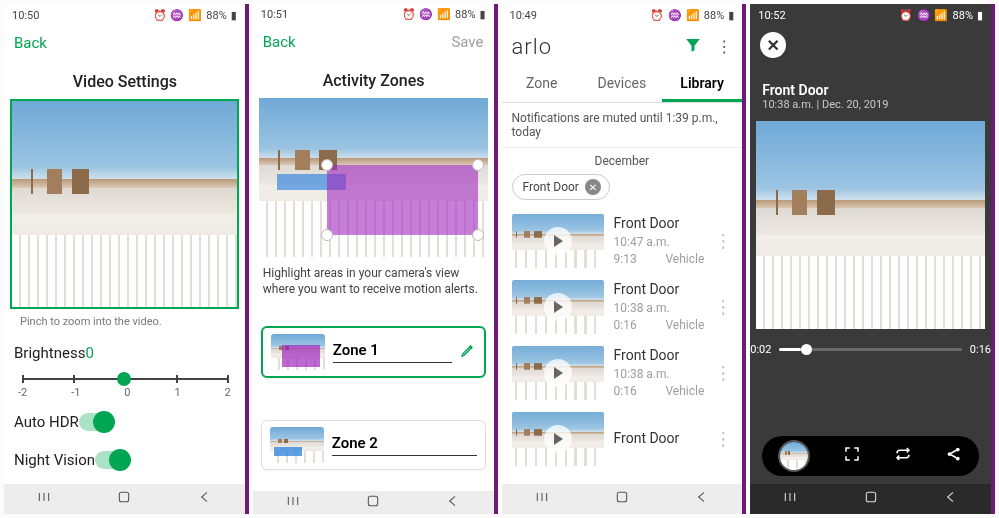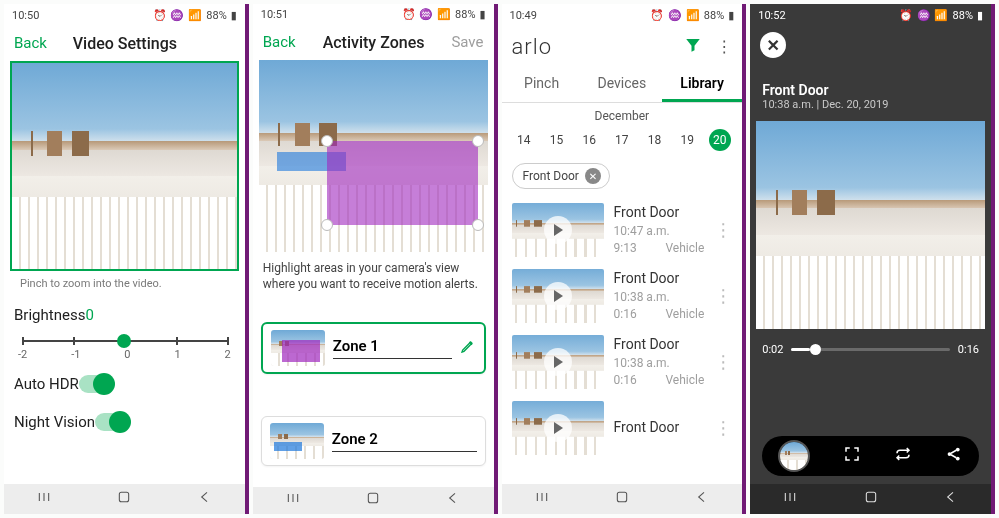--- a/index.html
+++ b/index.html
@@ -16,21 +16,21 @@
   body{background:#fbfcfb;display:flex;gap:4px;padding:4px;width:999px;height:518px;}
   .phone{flex:1;background:var(--card);display:flex;flex-direction:column;position:relative;overflow:hidden;border-right:4px solid #701a75;}
   .phone.dark{background:var(--dark);color:#fff;}
   
   .status{display:flex;justify-content:space-between;align-items:center;font-size:11px;padding:4px 8px;height:22px;color:#444;}
   .phone.dark .status{color:#fff;}
   .status .right{display:flex;gap:4px;align-items:center;}
   
   .hdr{display:flex;align-items:flex-start;justify-content:space-between;padding:8px 10px;font-size:16px;}
   .hdr .back{color:var(--green);font-size:15px;}
-  .hdr .title{font-weight:500;color:var(--text);}
+  .hdr .title{font-weight:500;color:var(--text);margin-top:38px;}
   .hdr .save{color:var(--muted);font-size:15px;}
   
   .preview{position:relative;overflow:hidden;}
   .scene{position:absolute;inset:0;
     background:
       linear-gradient(180deg,#6fa9d6 0%,#9bc4e2 32%,#cfe0ec 38%,#b89a7a 38%,#d9c7b4 42%,#ded9d2 42%,#ede8e2 55%,#f2efe9 55%,#e8e3dc 80%);
   }
   .scene::before{content:"";position:absolute;left:5%;right:52%;top:33%;height:12%;
     background:linear-gradient(90deg,transparent 0 8%,#8c6b4a 8% 10%,transparent 10% 25%,#a27e5c 25% 40%,transparent 40% 50%,#8c6b4a 50% 68%,transparent 68% 100%);}
   .scene::after{content:"";position:absolute;left:0;right:0;bottom:0;height:35%;
@@ -89,21 +89,21 @@
   .meta .name{font-size:14px;color:#333;}
   .meta .line2{display:flex;justify-content:space-between;}
   .more{color:#bbb;font-size:18px;line-height:.4;}
   
   .s4{color:#fff;}
   .close{position:absolute;left:10px;top:28px;width:26px;height:26px;border-radius:50%;background:#fff;color:#333;display:flex;align-items:center;justify-content:center;font-weight:bold;z-index:2;}
   .s4 .title-block{padding:56px 12px 6px;font-size:13px;}
   .s4 .title-block .n{font-weight:600;font-size:14px;}
   .s4 .title-block .t{color:#c9c9c9;font-size:11px;}
   .s4 .preview{height:208px;margin:4px 6px;}
-  .pbar{display:flex;align-items:center;gap:8px;padding:10px 12px;font-size:11px;}
+  .pbar{display:flex;align-items:center;gap:8px;padding:10px 0;font-size:11px;}
   .pbar .tr{flex:1;height:3px;background:#6a6a6a;position:relative;border-radius:2px;}
   .pbar .tr .fill{position:absolute;left:0;top:0;height:100%;width:12%;background:#fff;border-radius:2px;}
   .pbar .tr .kn{position:absolute;left:12%;top:-4px;width:11px;height:11px;border-radius:50%;background:#fff;}
   .action-bar{position:absolute;bottom:38px;left:12px;right:12px;height:40px;background:#000;border-radius:20px;display:flex;align-items:center;justify-content:space-between;padding:0 16px;}
   .action-bar .mini{width:32px;height:32px;border-radius:50%;overflow:hidden;position:relative;border:2px solid #555;}
   .action-bar svg{width:18px;height:18px;fill:#fff;}
   
   .nav{height:30px;display:flex;align-items:center;justify-content:space-around;background:var(--bg);color:#555;margin-top:auto;}
   .phone.dark .nav{background:#2a2a2a;color:#ddd;}
   .nav svg{width:16px;height:16px;stroke:currentColor;fill:none;stroke-width:1.6;}
@@ -248,34 +248,26 @@
     <span class="acts">
       <span class="funnel">
         <svg width="18" height="18" viewBox="0 0 24 24" fill="currentColor">
             <path d="M3 4h18l-7 9v6l-4 2v-8L3 4z"></path>
           </svg>
       </span>
       <span style="color:#555;">⋮</span>
     </span>
   </div>
   <div class="tabs">
-    <div class="tab">Pinch</div>
+    <div class="tab">Zone</div>
     <div class="tab">Devices</div>
     <div class="tab active">Library</div>
   </div>
+  <div class="mute">Notifications are muted until 1:39 p.m., today</div>
   <div class="month">December</div>
-  <div class="dates">
-    <span class="d">14</span>
-    <span class="d">15</span>
-    <span class="d">16</span>
-    <span class="d">17</span>
-    <span class="d">18</span>
-    <span class="d">19</span>
-    <span class="d sel">20</span>
-  </div>
   <div>
     <span class="chip">
       <span>Front Door</span>
       <span class="x">✕</span>
     </span>
   </div>
   <div class="clips" id="clips">
       <div class="clip">
     <div class="th">
           <div class="scene"></div>

